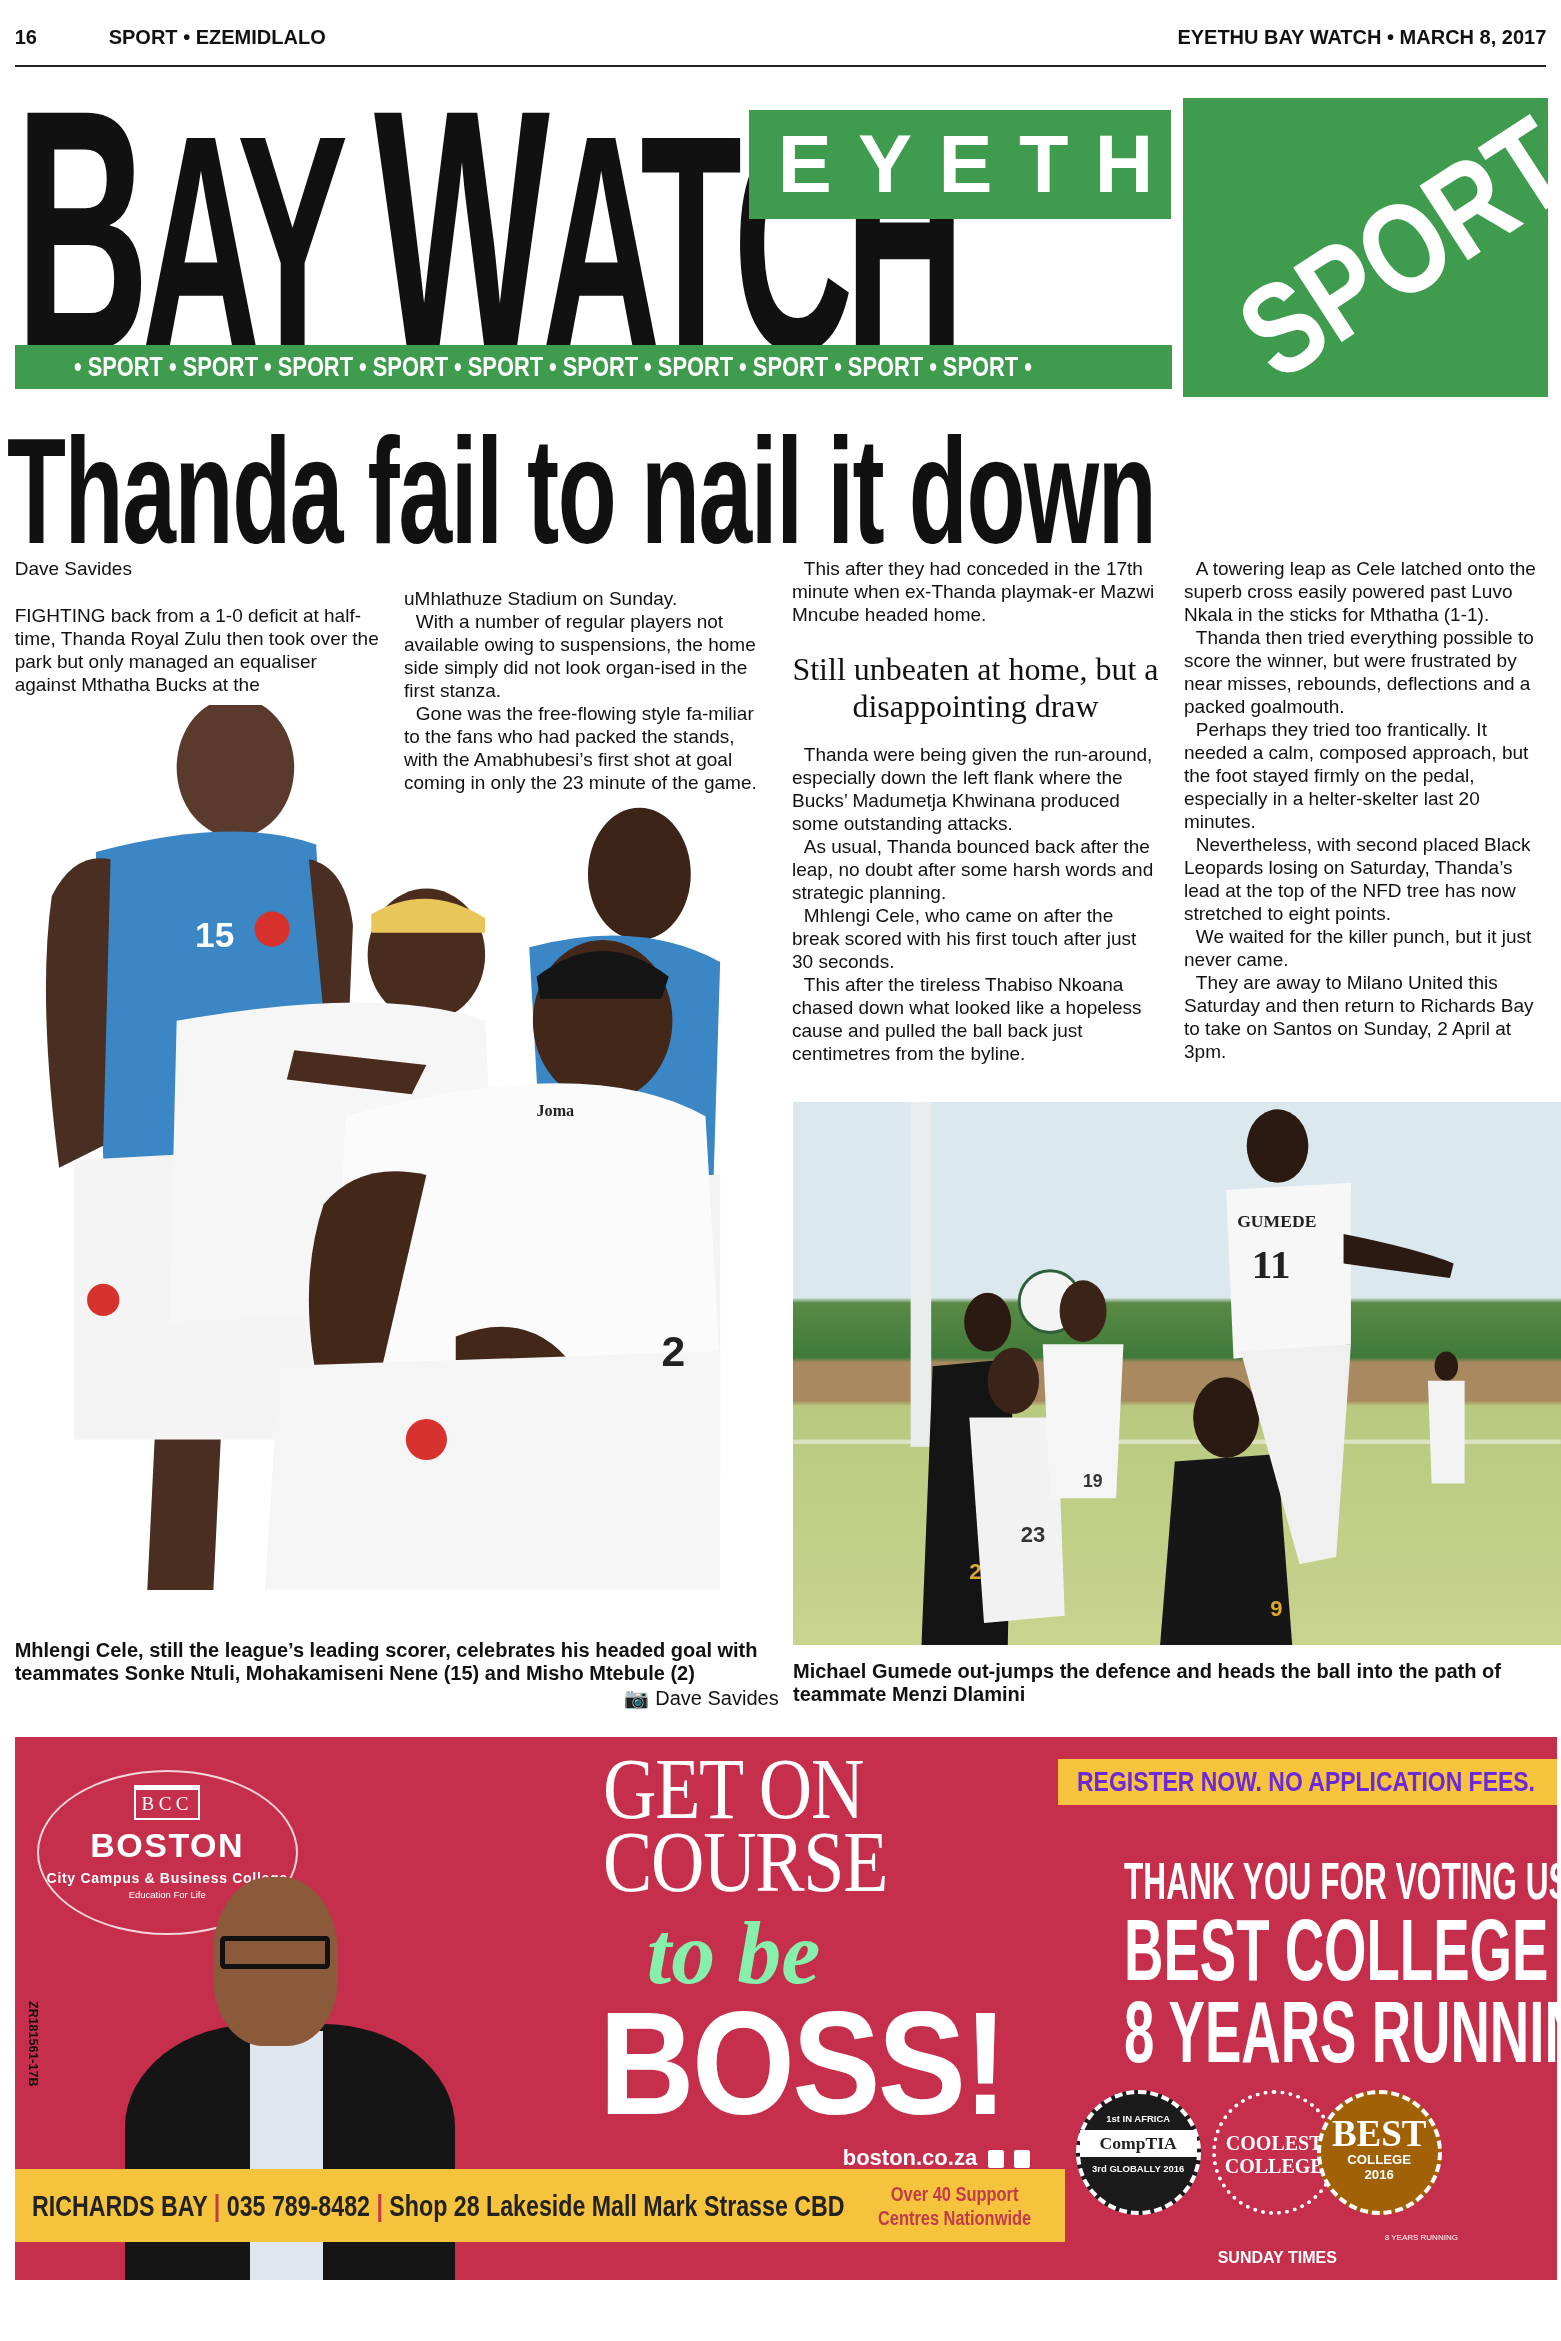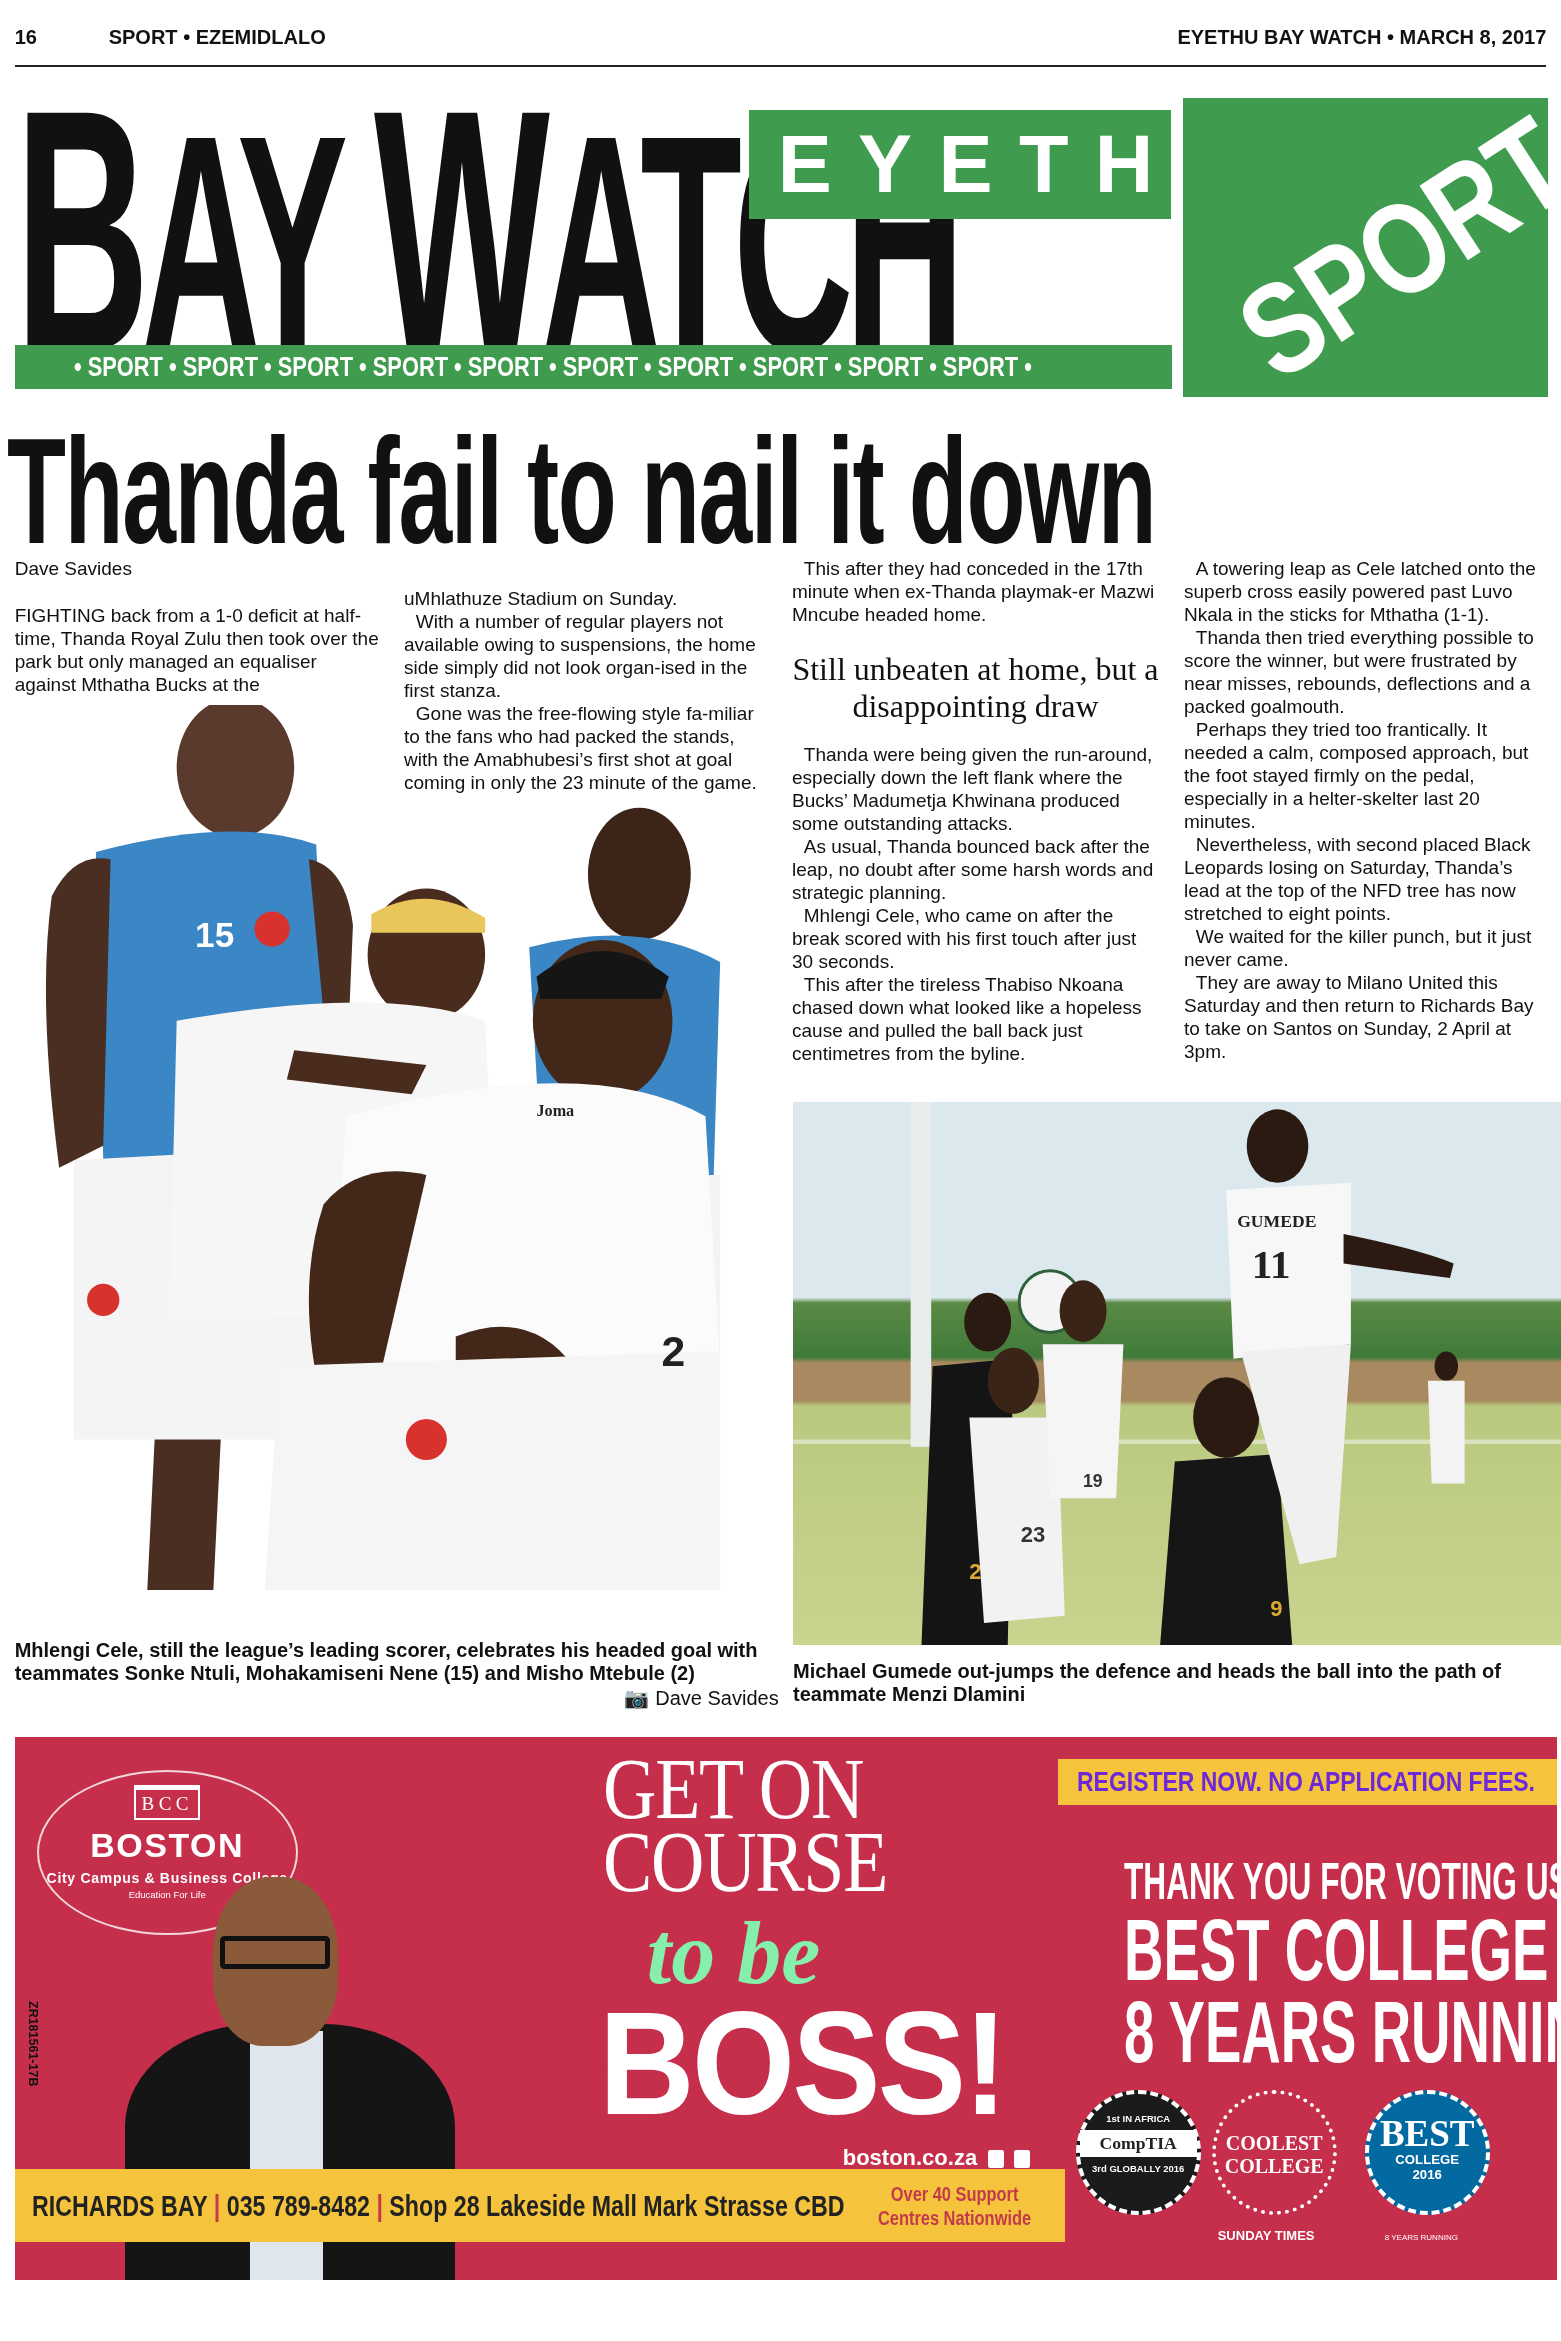--- a/index.html
+++ b/index.html
@@ -66,22 +66,22 @@
   .ad .url .soc { display: inline-block; width: 16px; height: 17.6px; background: #fff; margin-left: 4.4px; vertical-align: middle; border-radius: 2.2px; }
   .ad .register { position: absolute; left: 1043px; top: 22px; width: 499px; height: 46px; background: #f6c43c; color: #6d28d9; font-family: "Liberation Sans", sans-serif; font-weight: bold; font-size: 28px; line-height: 46px; padding-left: 19px; white-space: nowrap; }
   .ad .register span { display: inline-block; transform: scaleX(0.82); transform-origin: left; }
   .ad .thank { position: absolute; left: 1109px; top: 118px; color: #fff; font-family: "Liberation Sans", sans-serif; font-weight: bold; transform: scaleX(0.62); transform-origin: left top; white-space: nowrap; }
   .ad .thank .l1 { font-size: 51px; line-height: 54px; }
   .ad .thank .l2 { font-size: 88px; line-height: 82px; }
   .ad .badge { position: absolute; top: 353px; width: 125px; height: 125px; border-radius: 50%; text-align: center; color: #fff; font-family: "Liberation Sans", sans-serif; font-weight: bold; }
   .ad .b1 { left: 1061px; background: #1b1b1b; border: 4.4px dashed #fff; font-size: 9.5px; padding-top: 19px; }
   .ad .b1 .mid { background: #fff; color: #222; font-family: "Liberation Serif", serif; font-size: 17.6px; margin: 5.9px 0; padding: 2.9px 0; }
   .ad .b2 { left: 1197px; border: 4.4px dotted #fff; font-family: "Liberation Serif", serif; font-size: 20px; padding-top: 38px; }
-  .ad .b2cap { position: absolute; left: 1203px; top: 491px; color: #fff; font-size: 13px; font-weight: bold; }
-  .ad .b3 { left: 1350px; background: #0369a1; border: 4.4px dashed #fff; font-size: 13.2px; padding-top: 20.6px; }
+  .ad .b2cap { position: absolute; left: 1203px; top: 512px; color: #fff; font-size: 16px; font-weight: bold; }
+  .ad .b3 { left: 1302px; background: #a16207; border: 4.4px dashed #fff; font-size: 13.2px; padding-top: 20.6px; }
   .ad .b3 .best { font-family: "Liberation Serif", serif; font-size: 37px; line-height: 37px; }
   .ad .b3cap { position: absolute; left: 1370px; top: 496px; color: #fff; font-size: 8px; }
   .ad .footer-bar { position: absolute; left: 0; top: 432px; width: 1050px; height: 73px; background: #f6c43c; white-space: nowrap; }
   .ad .footer-bar .addr { position: absolute; left: 17.6px; top: 20.6px; font-family: "Liberation Sans", sans-serif; font-weight: bold; font-size: 29px; color: #222; transform: scaleX(0.8); transform-origin: left; }
   .ad .footer-bar .addr .sep { color: #c23a4b; }
   .ad .footer-bar .support { position: absolute; left: 863px; top: 13.2px; font-family: "Liberation Sans", sans-serif; font-weight: bold; font-size: 20px; line-height: 24px; color: #c23a4b; text-align: center; transform: scaleX(0.82); transform-origin: left; }
 </style>
 </head>
 <body>
 

